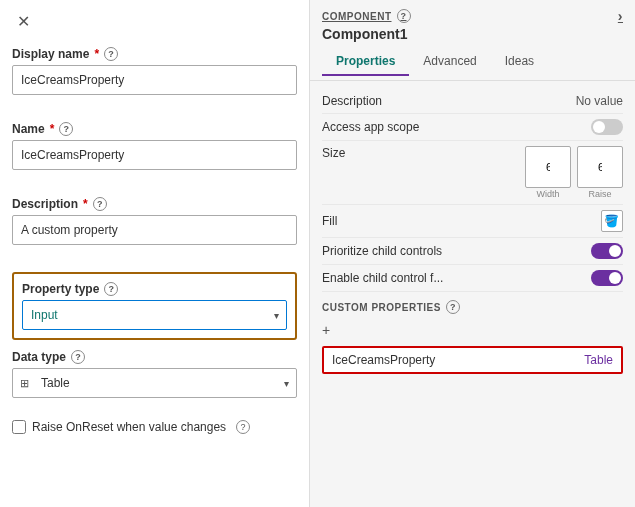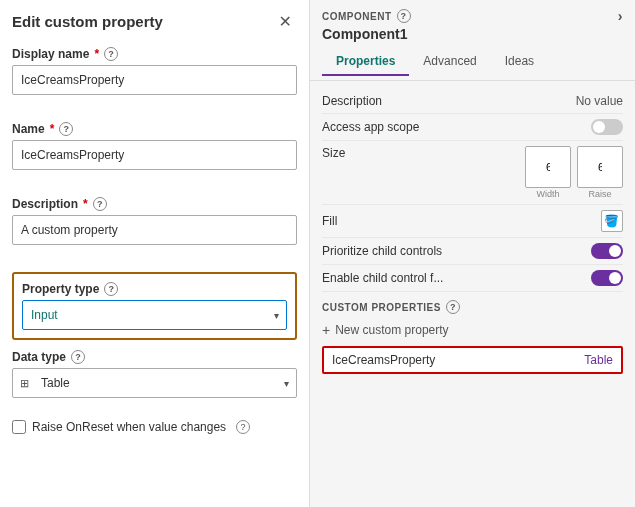--- a/index.html
+++ b/index.html
@@ -164,20 +164,21 @@
     .component-label {
       display: flex;
       align-items: center;
       gap: 5px;
       font-size: 10px;
       font-weight: 700;
       color: #555;
       letter-spacing: 0.5px;
       text-transform: uppercase;
       margin-bottom: 2px;
+      text-decoration: underline;
     }
     .component-name {
       font-size: 14px;
       font-weight: 600;
       color: #333;
       margin-bottom: 6px;
     }
     .tabs-row {
       display: flex;
       gap: 0;
@@ -324,21 +325,20 @@
       font-size: 14px;
       color: #555;
       cursor: pointer;
     }
   </style>
 </head>
 <body>
 
 <div class="left-panel">
   <div class="panel-header">
-    <span class="panel-title">Edit custom property</span>
     <button class="close-btn">✕</button>
   </div>
 
   <div class="field-group">
     <div class="field-label">
       <span>Display name</span>
       <span class="required-star">*</span>
       <span class="info-icon">?</span>
     </div>
     <input class="text-input" type="text" value="IceCreamsProperty" style="">
@@ -459,21 +459,20 @@
       <span class="prop-name">Enable child control f...</span>
       <div class="toggle on"></div>
     </div>
 
     <div class="section-header">
       <span>CUSTOM PROPERTIES</span>
       <span class="info-icon">?</span>
     </div>
     <div class="add-prop-row">
       <span class="add-icon">+</span>
-      <span> New custom property</span>
     </div>
 
     <div class="custom-prop-row">
       <span class="custom-prop-name">IceCreamsProperty</span>
       <span class="custom-prop-type">Table</span>
     </div>
   </div>
 </div>
 
 </body></html>

